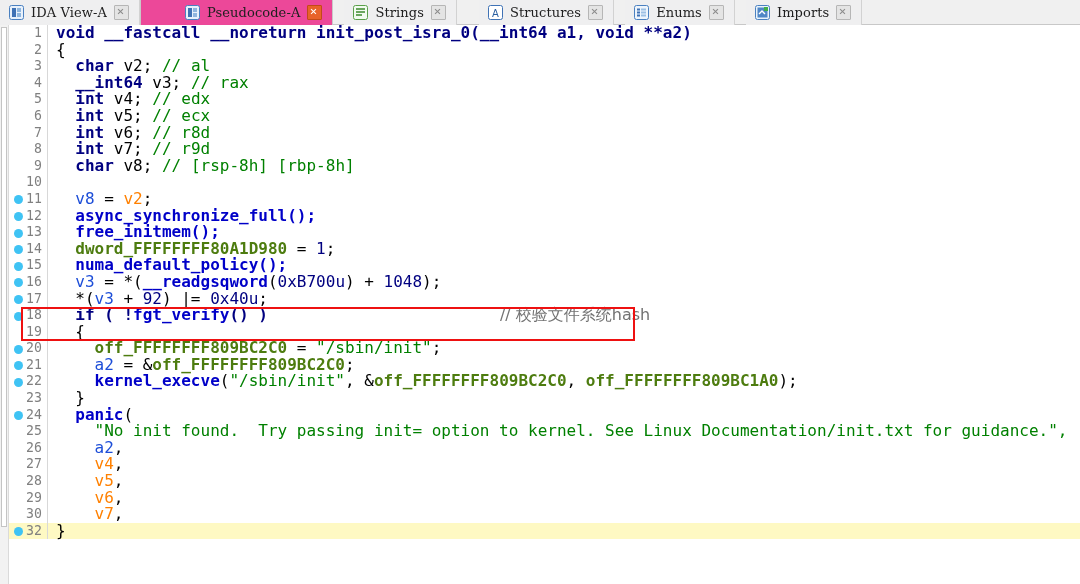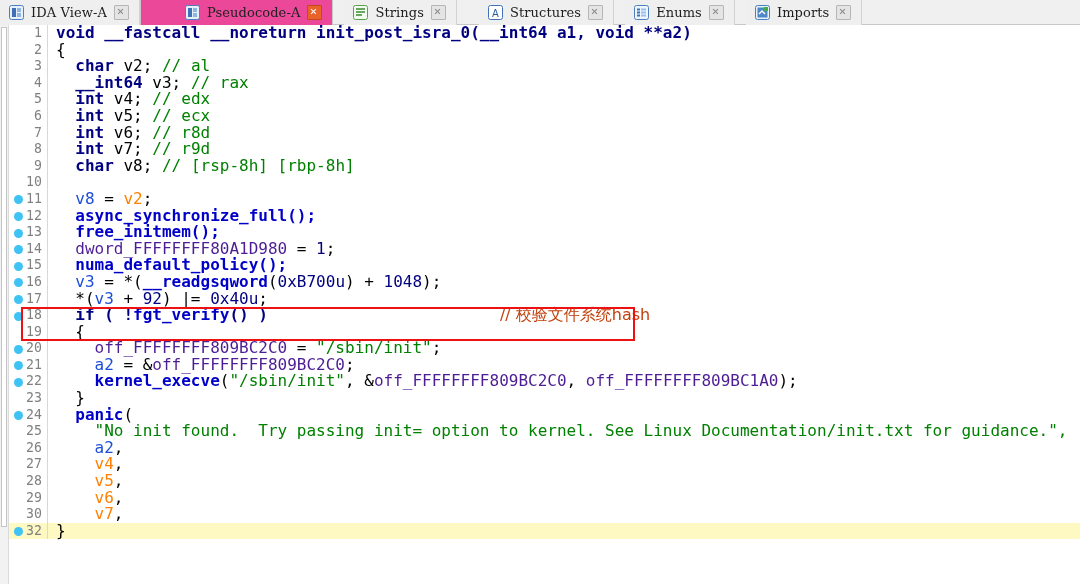--- a/index.html
+++ b/index.html
@@ -154,25 +154,25 @@
   
   .kw   { color: #000080; font-weight: bold; }
   .fn   { color: #0000c8; font-weight: bold; }
   .var  { color: #1d4ed8; }
   .lvar { color: #ff8000; }
   .num  { color: #000080; }
   .str  { color: #008000; }
   .cmt  { color: #008000; }
   .punc { color: #000080; }
   .plain{ color: #000000; }
-  .gvar { color: #4c1d95; font-weight: normal; margin-top: 33px; }
+  .gvar { color: #4d7c0f; font-weight: bold; margin-top: 33px; }
 
   .cjk {
     font-family: "DejaVu Sans", "Liberation Sans", sans-serif;
-    color: #c2410c;
+    color: #737373;
   }
 
   
   #annot-box {
     position: absolute;
     left: 12px;
     top: 282px;
     width: 614px;
     height: 34px;
     border: 2px solid #ee1111;

